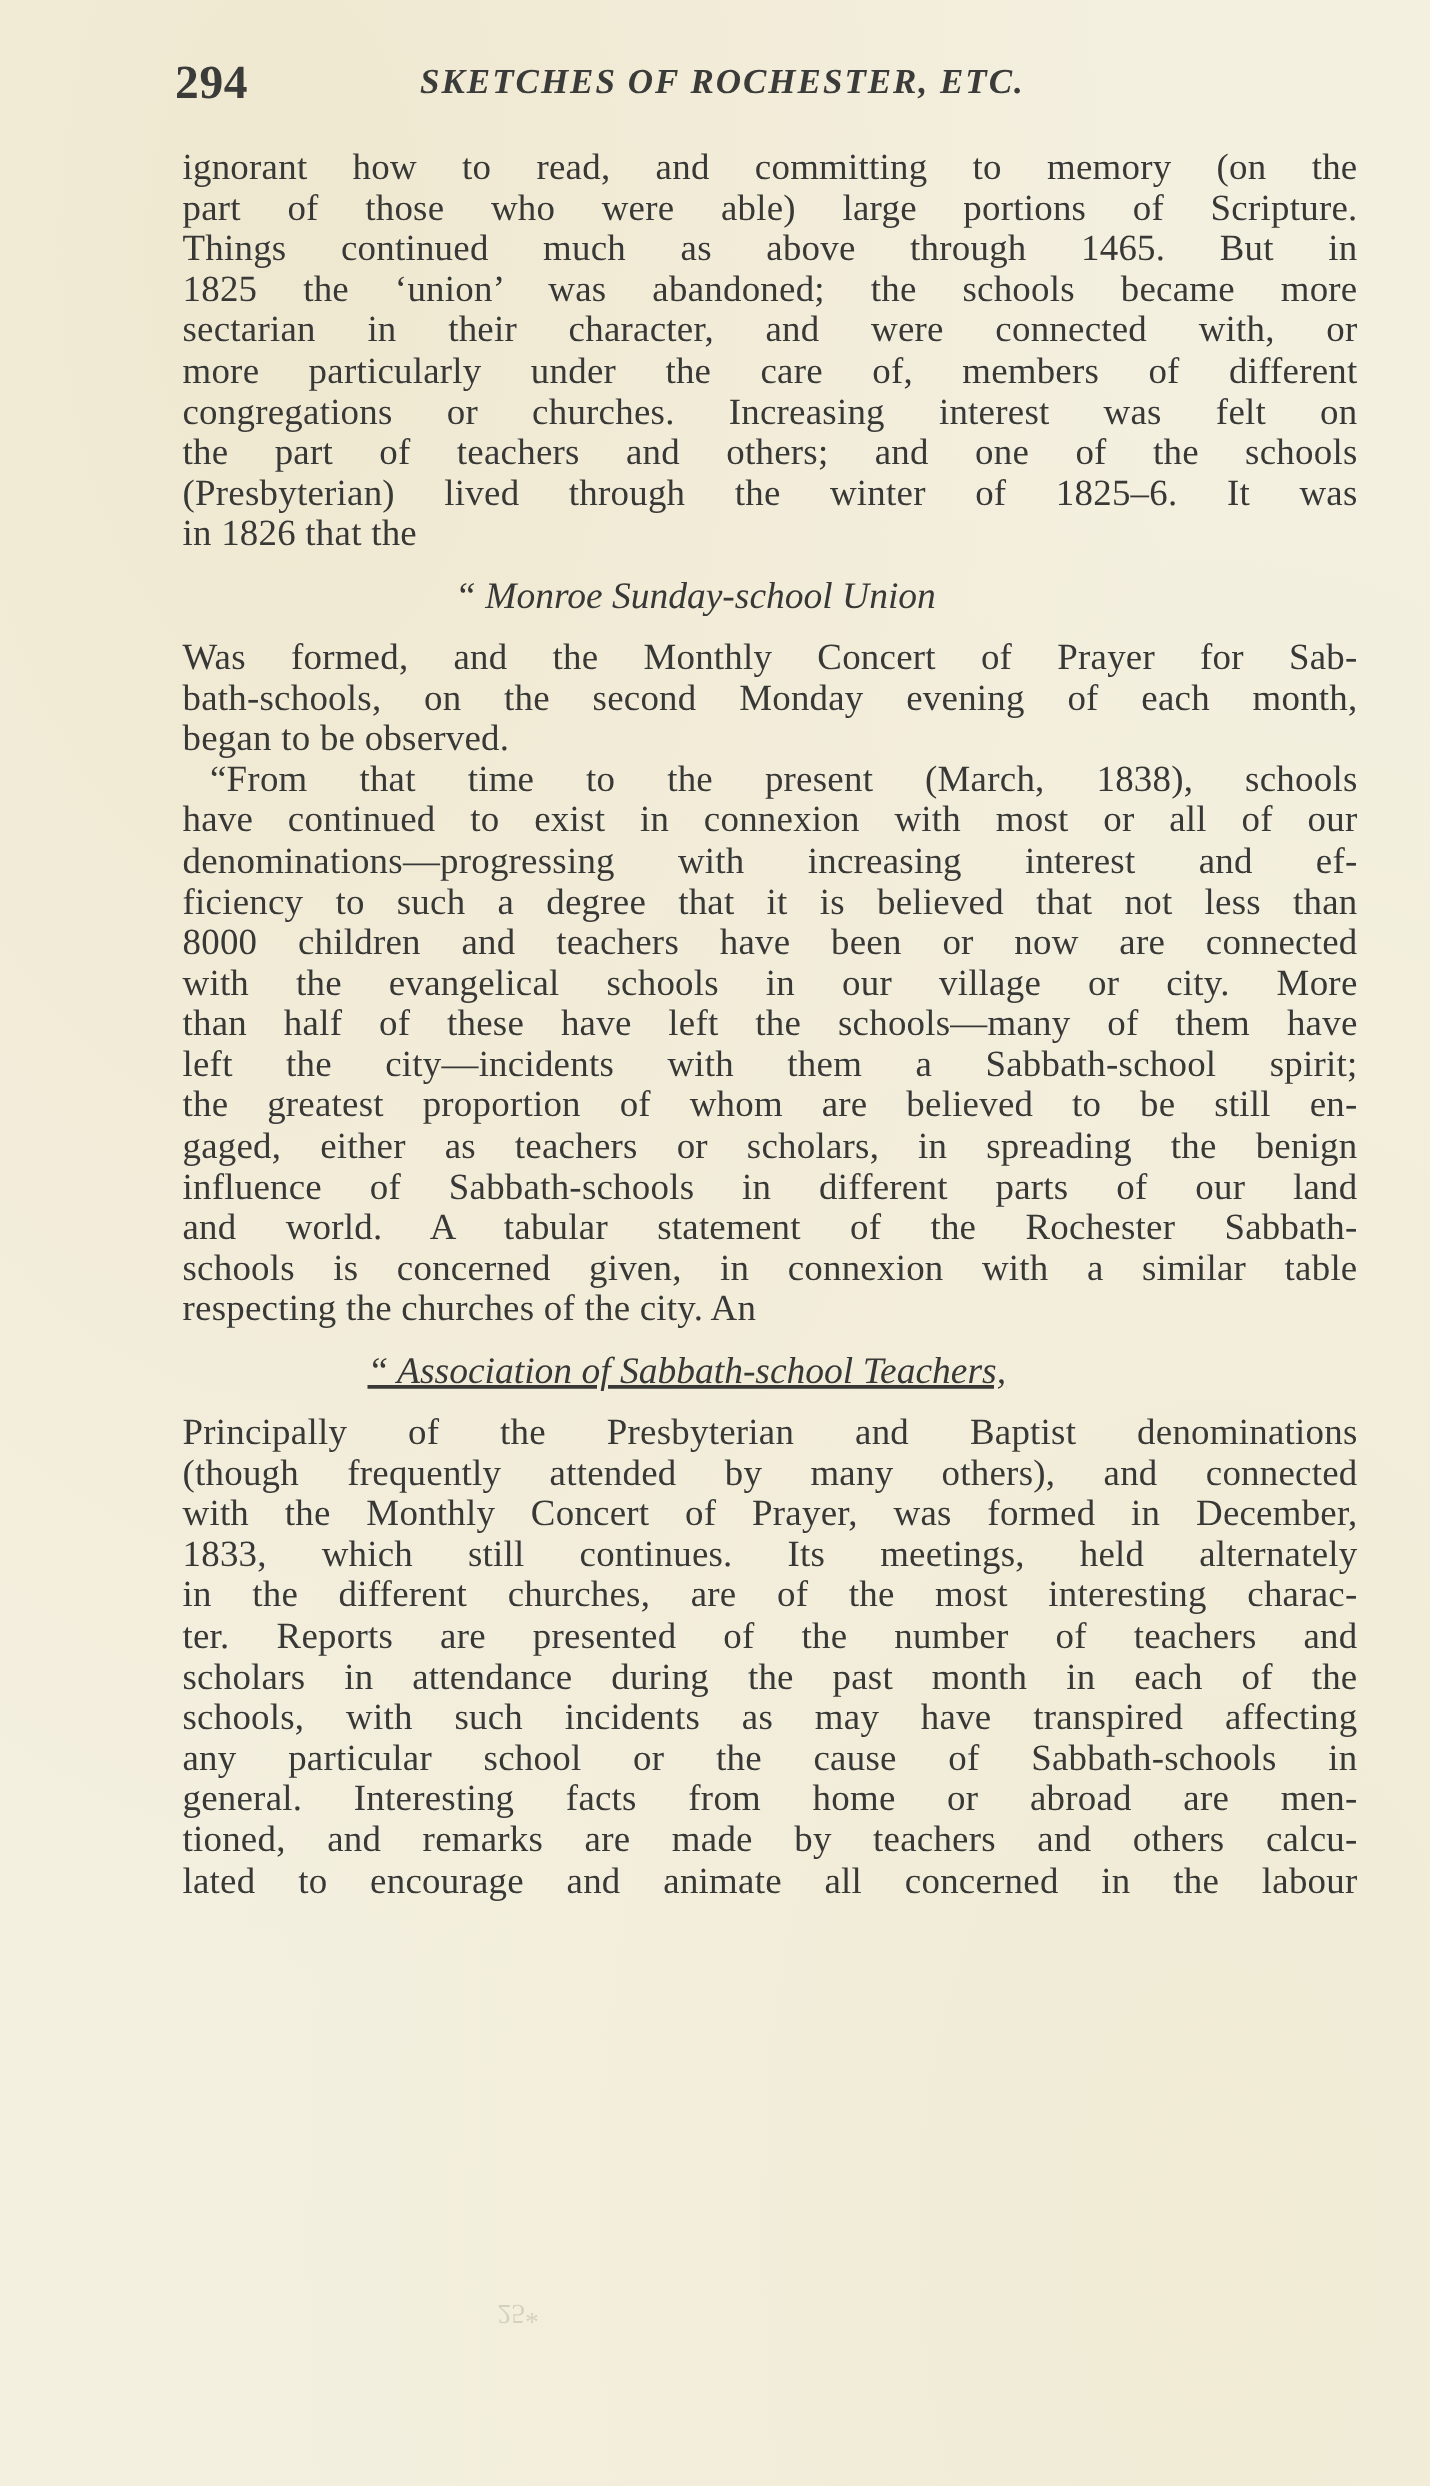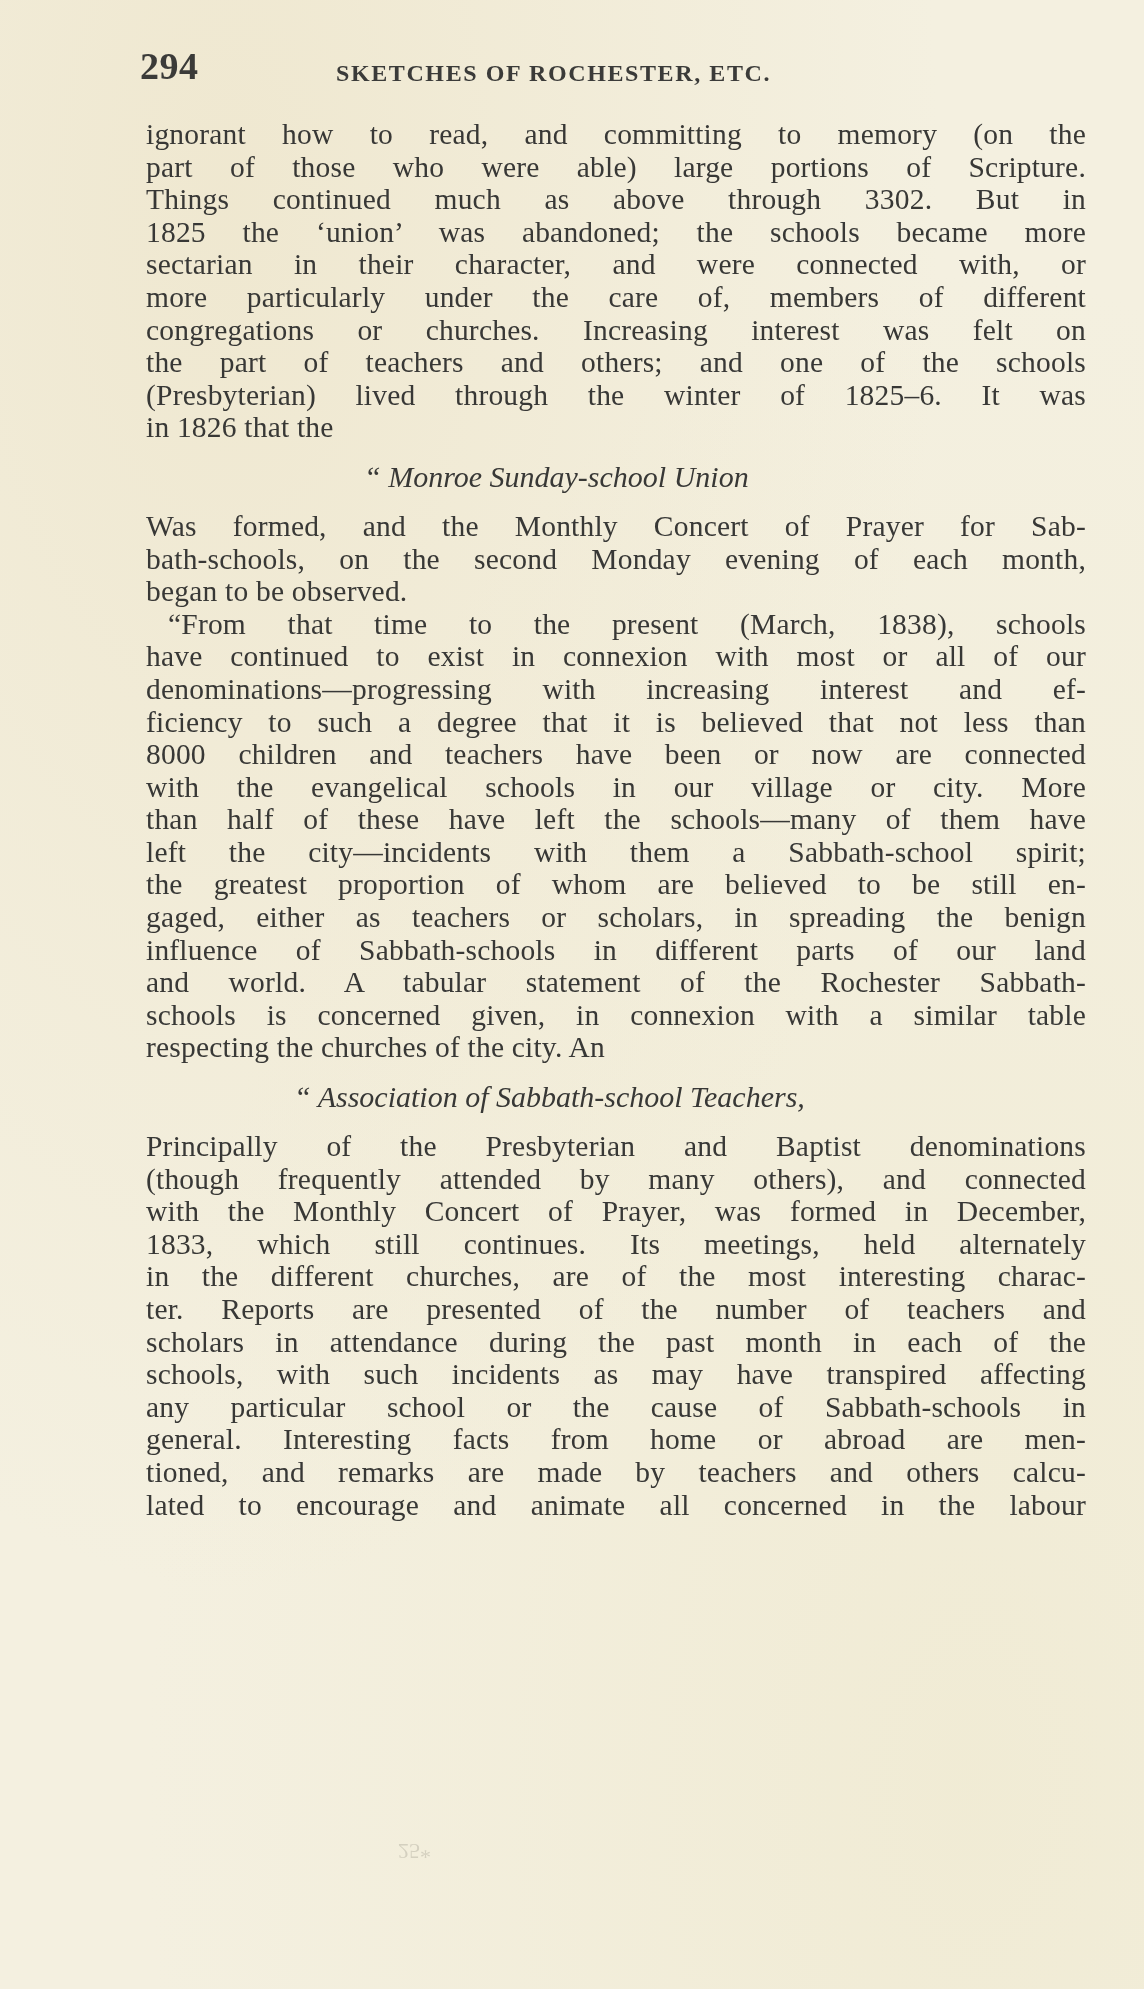--- a/index.html
+++ b/index.html
@@ -36,24 +36,25 @@
       position: absolute;
       left: 0;
       top: 0;
       font-size: 38px;
       font-weight: bold;
       letter-spacing: 0.5px;
     }
     .running-head {
       position: absolute;
       left: 196px;
-      top: 16px;
-      font-size: 24px;
+      top: 6px;
+      font-size: 28px;
       font-weight: bold;
       letter-spacing: 1.6px;
+      font-style: italic;
     }
     .body-text {
       position: absolute;
       left: 146px;
       top: 118px;
       width: 940px;
       font-family: "Liberation Serif", "DejaVu Serif", serif;
       font-size: 29.5px;
       color: #383836;
     }
@@ -76,21 +77,21 @@
       display: block;
       height: 34px;
       line-height: 34px;
       font-style: italic;
       white-space: nowrap;
       margin-top: 16px;
       margin-bottom: 16px;
       font-size: 30px;
     }
     .heading.h1 { padding-left: 218px; }
-    .heading.h2 { padding-left: 148px; }
+    .heading.h2 { padding-left: 148px; text-decoration: underline; }
     .folio-sig {
       position: absolute;
       left: 398px;
       top: 1838px;
       font-family: "Liberation Serif", "DejaVu Serif", serif;
       font-size: 22px;
       color: #c8c4b4;
       transform: scaleY(-1);
       opacity: 0.7;
     }
@@ -103,21 +104,21 @@
   <div class="header">
     <span class="page-number">294</span>
     <span class="running-head">SKETCHES OF ROCHESTER, ETC.</span>
   </div>
 
   <div class="body-text">
 
     <div>
       <span class="line">ignorant how to read, and committing to memory (on the</span>
       <span class="line">part of those who were able) large portions of Scripture.</span>
-      <span class="line">Things continued much as above through 3302. But in</span>
+      <span class="line">Things continued much as above through 1465. But in</span>
       <span class="line">1825 the ‘union’ was abandoned; the schools became more</span>
       <span class="line">sectarian in their character, and were connected with, or</span>
       <span class="line">more particularly under the care of, members of different</span>
       <span class="line">congregations or churches. Increasing interest was felt on</span>
       <span class="line">the part of teachers and others; and one of the schools</span>
       <span class="line">(Presbyterian) lived through the winter of 1825–6. It was</span>
       <span class="line last">in 1826 that the</span>
     </div>
 
     <span class="heading h1">“ Monroe Sunday-school Union</span>

